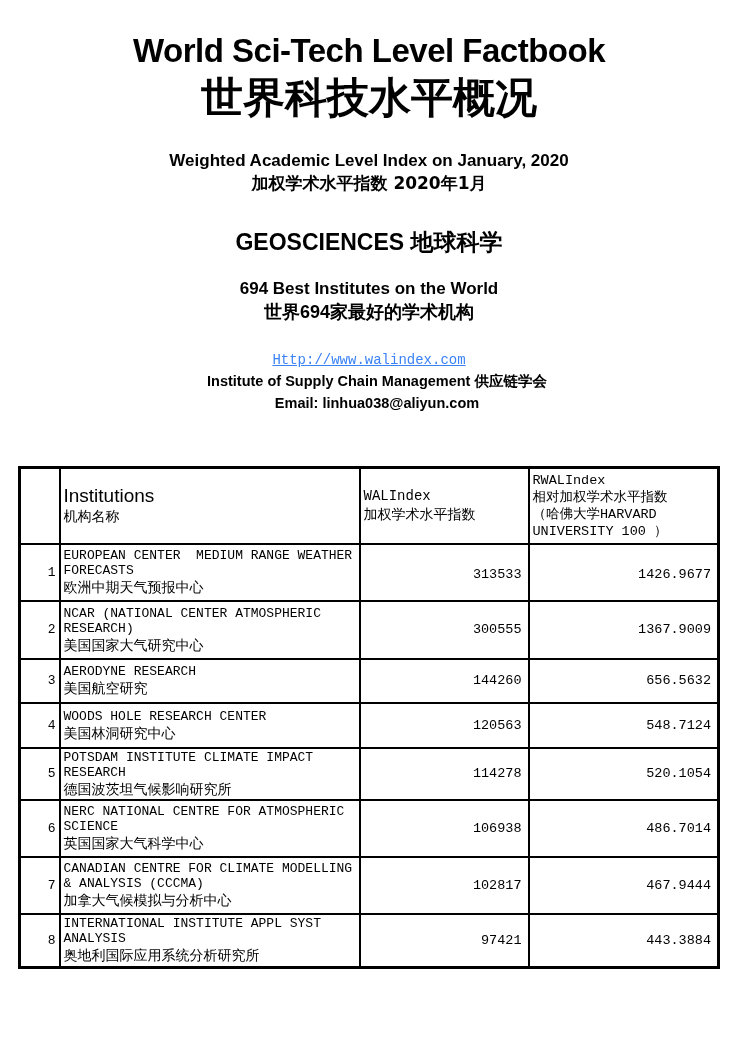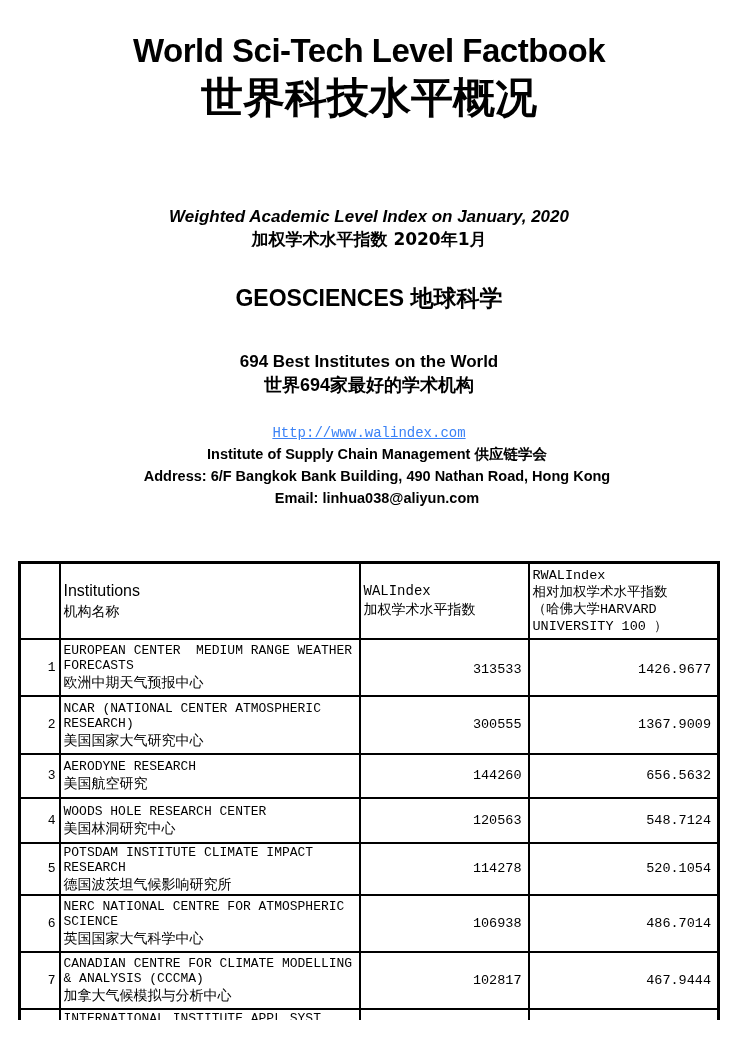--- a/index.html
+++ b/index.html
@@ -9,24 +9,24 @@
   }
   header { text-align: center; }
   .title-en {
     margin: 0; padding-top: 30px; font-size: 33px; font-weight: bold;
     line-height: 42px; font-family: "Liberation Sans", sans-serif; letter-spacing: -0.5px;
   }
   .title-zh {
     font-family: "DejaVu Serif", "Liberation Serif", serif;
     font-size: 42px; line-height: 52px; font-weight: 600;
   }
-  .subtitle-en { margin-top: 82px; font-size: 17px; font-weight: bold; line-height: 21px; font-style: italic; }
+  .subtitle-en { margin-top: 26px; font-size: 17px; font-weight: bold; line-height: 21px; }
   .subtitle-zh { font-size: 17px; font-weight: bold; line-height: 24px; font-family: "DejaVu Sans", "Liberation Sans", sans-serif; }
   .section-title { margin-top: 32px; font-size: 23px; font-weight: bold; line-height: 30px; }
-  .count-en { margin-top: 38px; font-size: 17px; font-weight: bold; line-height: 22px; }
+  .count-en { margin-top: 21px; font-size: 17px; font-weight: bold; line-height: 22px; }
   .count-zh { font-size: 18px; font-weight: bold; line-height: 24px; }
   .website {
     display: inline-block; margin-top: 26px;
     font-family: "Liberation Mono", "DejaVu Sans Mono", monospace;
     font-size: 14px; line-height: 20px; text-decoration: underline; cursor: pointer;
   }
   .org-line, .addr-line, .email-line { font-size: 14.5px; font-weight: bold; line-height: 22px; margin-left: 16px; }
 
   table.rank-table {
     border-collapse: collapse; table-layout: fixed;
@@ -34,21 +34,21 @@
     border: 3px solid #000;
   }
   .rank-table th, .rank-table td { border: 2px solid #000; padding: 1px 3px; overflow: hidden; }
   col.c-rank { width: 40px; }
   col.c-inst { width: 300px; }
   col.c-wal  { width: 169px; }
   col.c-rwal { width: 190px; }
 
   thead tr { height: 76px; }
   th { font-weight: normal; text-align: left; vertical-align: middle; }
-  .hdr-inst-en { font-family: "Liberation Sans", sans-serif; font-size: 16px; line-height: 20px; }
+  .hdr-inst-en { font-family: "Liberation Sans", sans-serif; font-size: 19px; line-height: 20px; }
   .hdr-inst-zh { font-family: "DejaVu Sans", sans-serif; font-size: 14px; line-height: 20px; }
   .hdr-mono { font-family: "Liberation Mono", "DejaVu Sans Mono", monospace; font-size: 14px; line-height: 19px; }
   .hdr-pre { white-space: pre-line; font-family: "Liberation Mono", "DejaVu Sans Mono", monospace; font-size: 13.5px; line-height: 17px; }
 
   td.rank-cell {
     text-align: right; vertical-align: middle; padding-right: 3px;
     font-family: "Liberation Mono", "DejaVu Sans Mono", monospace; font-size: 13px;
   }
   td.inst-cell { vertical-align: middle; }
   .inst-en {
@@ -79,21 +79,20 @@
     <div class="title-zh">世界科技水平概况</div>
     <div class="subtitle-en">Weighted Academic Level Index on January, 2020</div>
     <div class="subtitle-zh">加权学术水平指数 2020年1月</div>
     <div class="section-title">GEOSCIENCES 地球科学</div>
     <div class="count-en">694 Best Institutes on the World</div>
     <div class="count-zh">世界694家最好的学术机构</div>
     <div>
       <a class="website" style="color: #3b82f6;">Http://www.walindex.com</a>
     </div>
     <div class="org-line">Institute of Supply Chain Management 供应链学会</div>
-    <div class="addr-line">Address: 6/F Bangkok Bank Building, 490 Nathan Road, Hong Kong</div>
     <div class="email-line">Email: linhua038@aliyun.com</div>
   </header>
 
   <table class="rank-table">
     <colgroup>
       <col class="c-rank">
         <col class="c-inst">
         <col class="c-wal">
         <col class="c-rwal">
     </colgroup>

